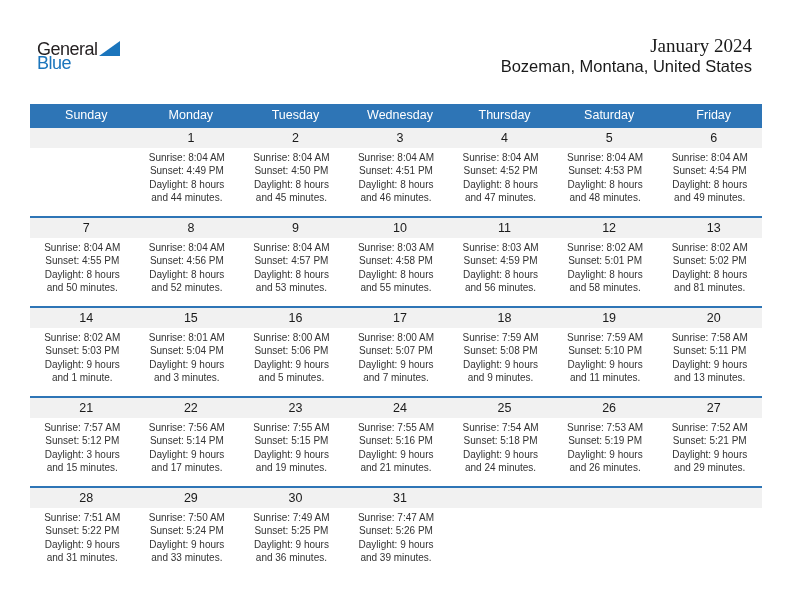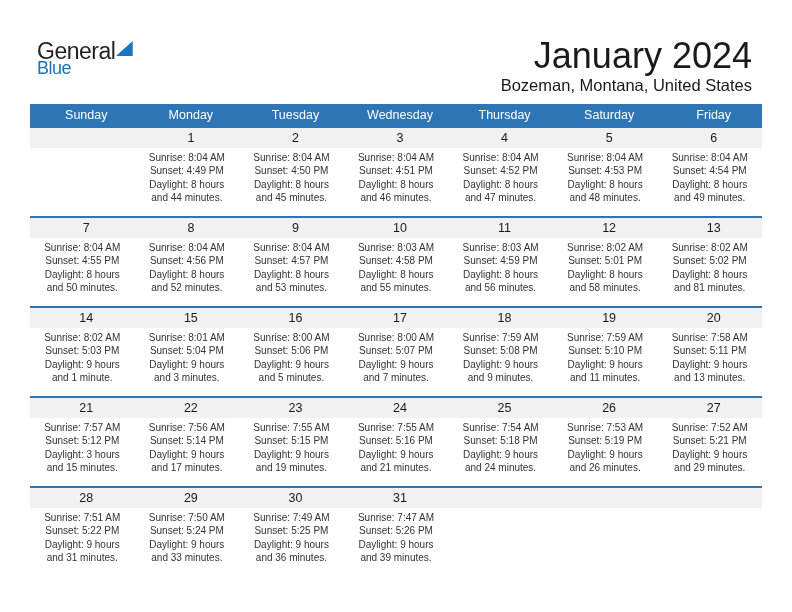--- a/index.html
+++ b/index.html
@@ -3,27 +3,27 @@
 <meta charset="utf-8">
 <style>
   * { box-sizing: border-box; margin: 0; padding: 0; }
   html, body { width: 792px; height: 612px; background: #ffffff; }
   body { font-family: "Liberation Sans", sans-serif; color: #1a1a1a; }
   .page { position: relative; width: 792px; height: 612px; background: #fff; overflow: hidden; }
 
   
   .logo { position: absolute; left: 37px; top: 40px; width: 96px; }
   .logo-top { display: flex; align-items: flex-start; }
-  .logo-general { font-size: 23px; letter-spacing: -0.5px; color: #231f20; line-height: 1; }
+  .logo-general { font-size: 18px; letter-spacing: -0.5px; color: #231f20; line-height: 1; }
   .logo-triangle { width: 21px; height: 15px; margin-left: 1px; margin-top: 1px; }
   .logo-blue { font-size: 18px; letter-spacing: -0.5px; line-height: 1; color: var(--logo-blue); margin-top: -4px; padding-right: 2px; }
 
   
   .title-block { position: absolute; top: 36px; right: 40px; text-align: right; }
-  .page-title { font-size: 36px; line-height: 1.1; color: #1a1a1a; }
+  .page-title { font-size: 19px; line-height: 1.1; color: #1a1a1a; font-family: Liberation Serif, serif; }
   .page-subtitle { font-size: 16.5px; line-height: 1.2; margin-top: 0; color: #1a1a1a; }
 
   
   .calendar { position: absolute; left: 30px; top: 104px; width: 732px; text-align: center; }
   .weekday-row { display: grid; grid-template-columns: repeat(7, 1fr); background: var(--header-blue); }
   .weekday { color: #ffffff; font-size: 12.5px; padding: 5px 0 5px 8px; line-height: 1; height: 22px; }
   .week-row { display: grid; grid-template-columns: repeat(7, 1fr); border-top: 2px solid var(--divider-blue); height: 90px; }
   .cell { overflow: hidden; }
   .day-num { background: var(--band-gray); font-size: 12.5px; color: #1a1a1a; padding: 4px 0 3px 8px; height: 20px; line-height: 1.1; }
   .day-details { font-size: 10px; line-height: 13.4px; color: #333333; padding: 3px 8px 0 8px; }

